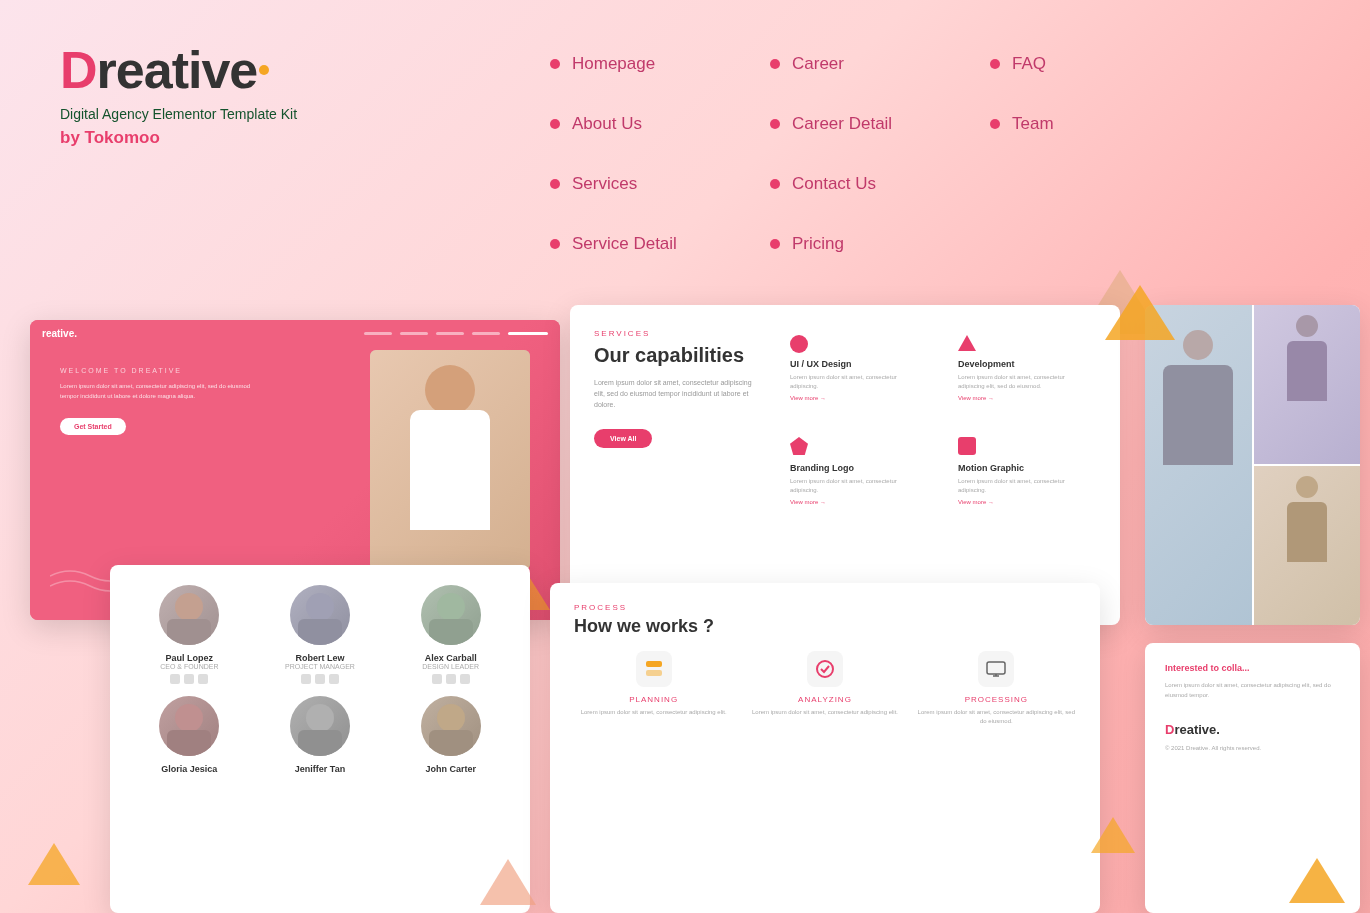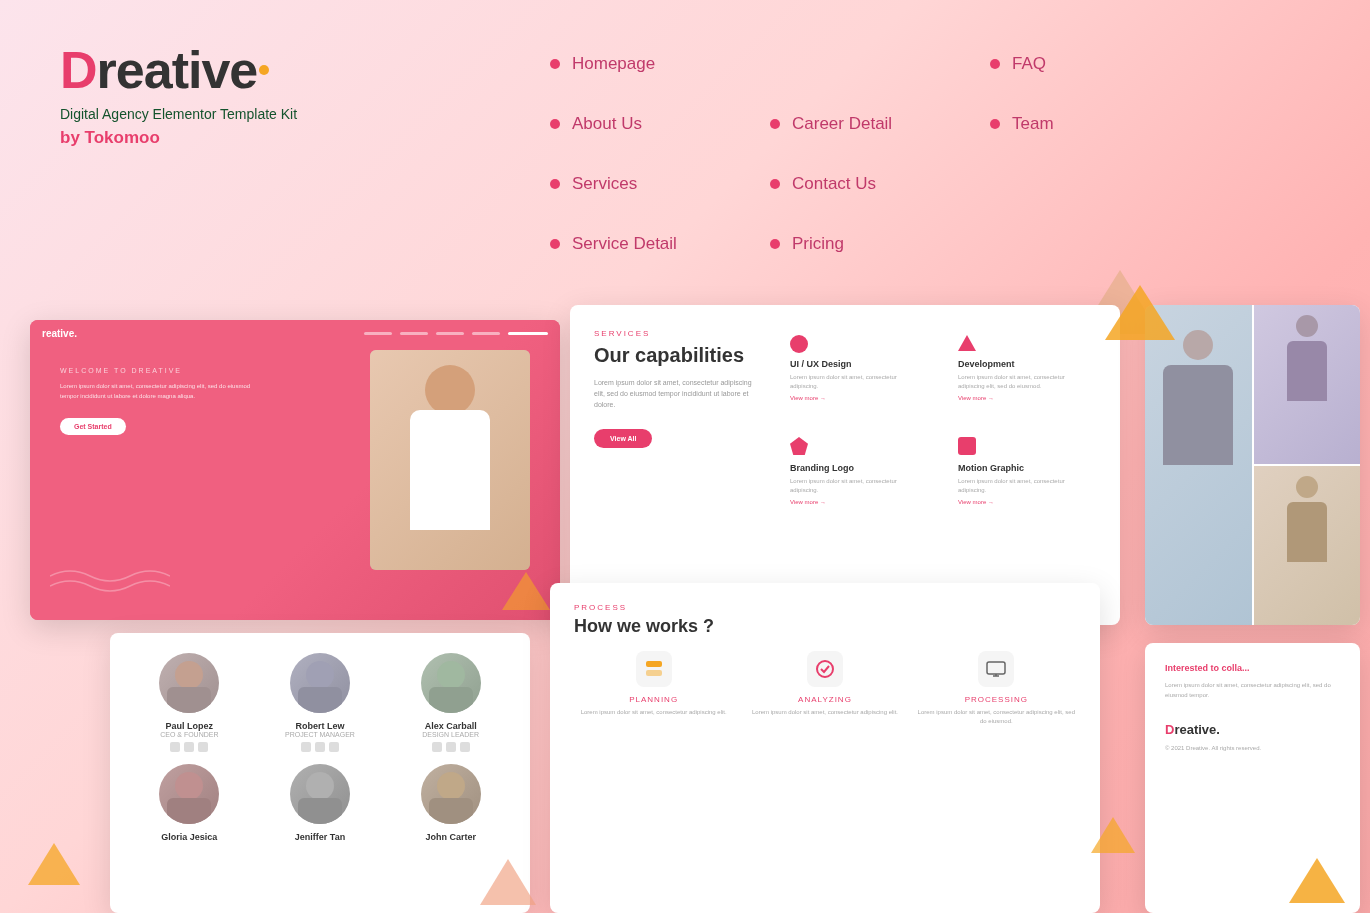--- a/index.html
+++ b/index.html
@@ -297,21 +297,21 @@
     .about-img-small-2 {
       background: linear-gradient(135deg, #e0d0c0, #d0c0a8);
     }
 
     
     .preview-team {
       position: absolute;
       bottom: 0px;
       left: 110px;
       width: 420px;
-      height: 280px;
+      height: 348px;
       background: white;
       border-radius: 8px;
       box-shadow: 0 8px 30px rgba(0,0,0,0.12);
       overflow: hidden;
       padding: 20px;
     }
     .team-grid {
       display: grid;
       grid-template-columns: 1fr 1fr 1fr;
       gap: 12px;
@@ -485,20 +485,24 @@
   <div class="brand-tagline">Digital Agency Elementor Template Kit</div>
   <div class="brand-author">by Tokomoo</div>
 </div>
 
 <nav class="nav-menu">
 
   <div class="nav-item">
     <span class="nav-dot"></span>
     <span>Homepage</span>
   </div>
+  <div class="nav-item" style="grid-column:2">
+    <span class="nav-dot"></span>
+    <span>Career</span>
+  </div>
   <div class="nav-item" style="grid-column:3">
     <span class="nav-dot"></span>
     <span>FAQ</span>
   </div>
 
   <div class="nav-item" style="grid-column:1">
     <span class="nav-dot"></span>
     <span>About Us</span>
   </div>
   <div class="nav-item" style="grid-column:2">

